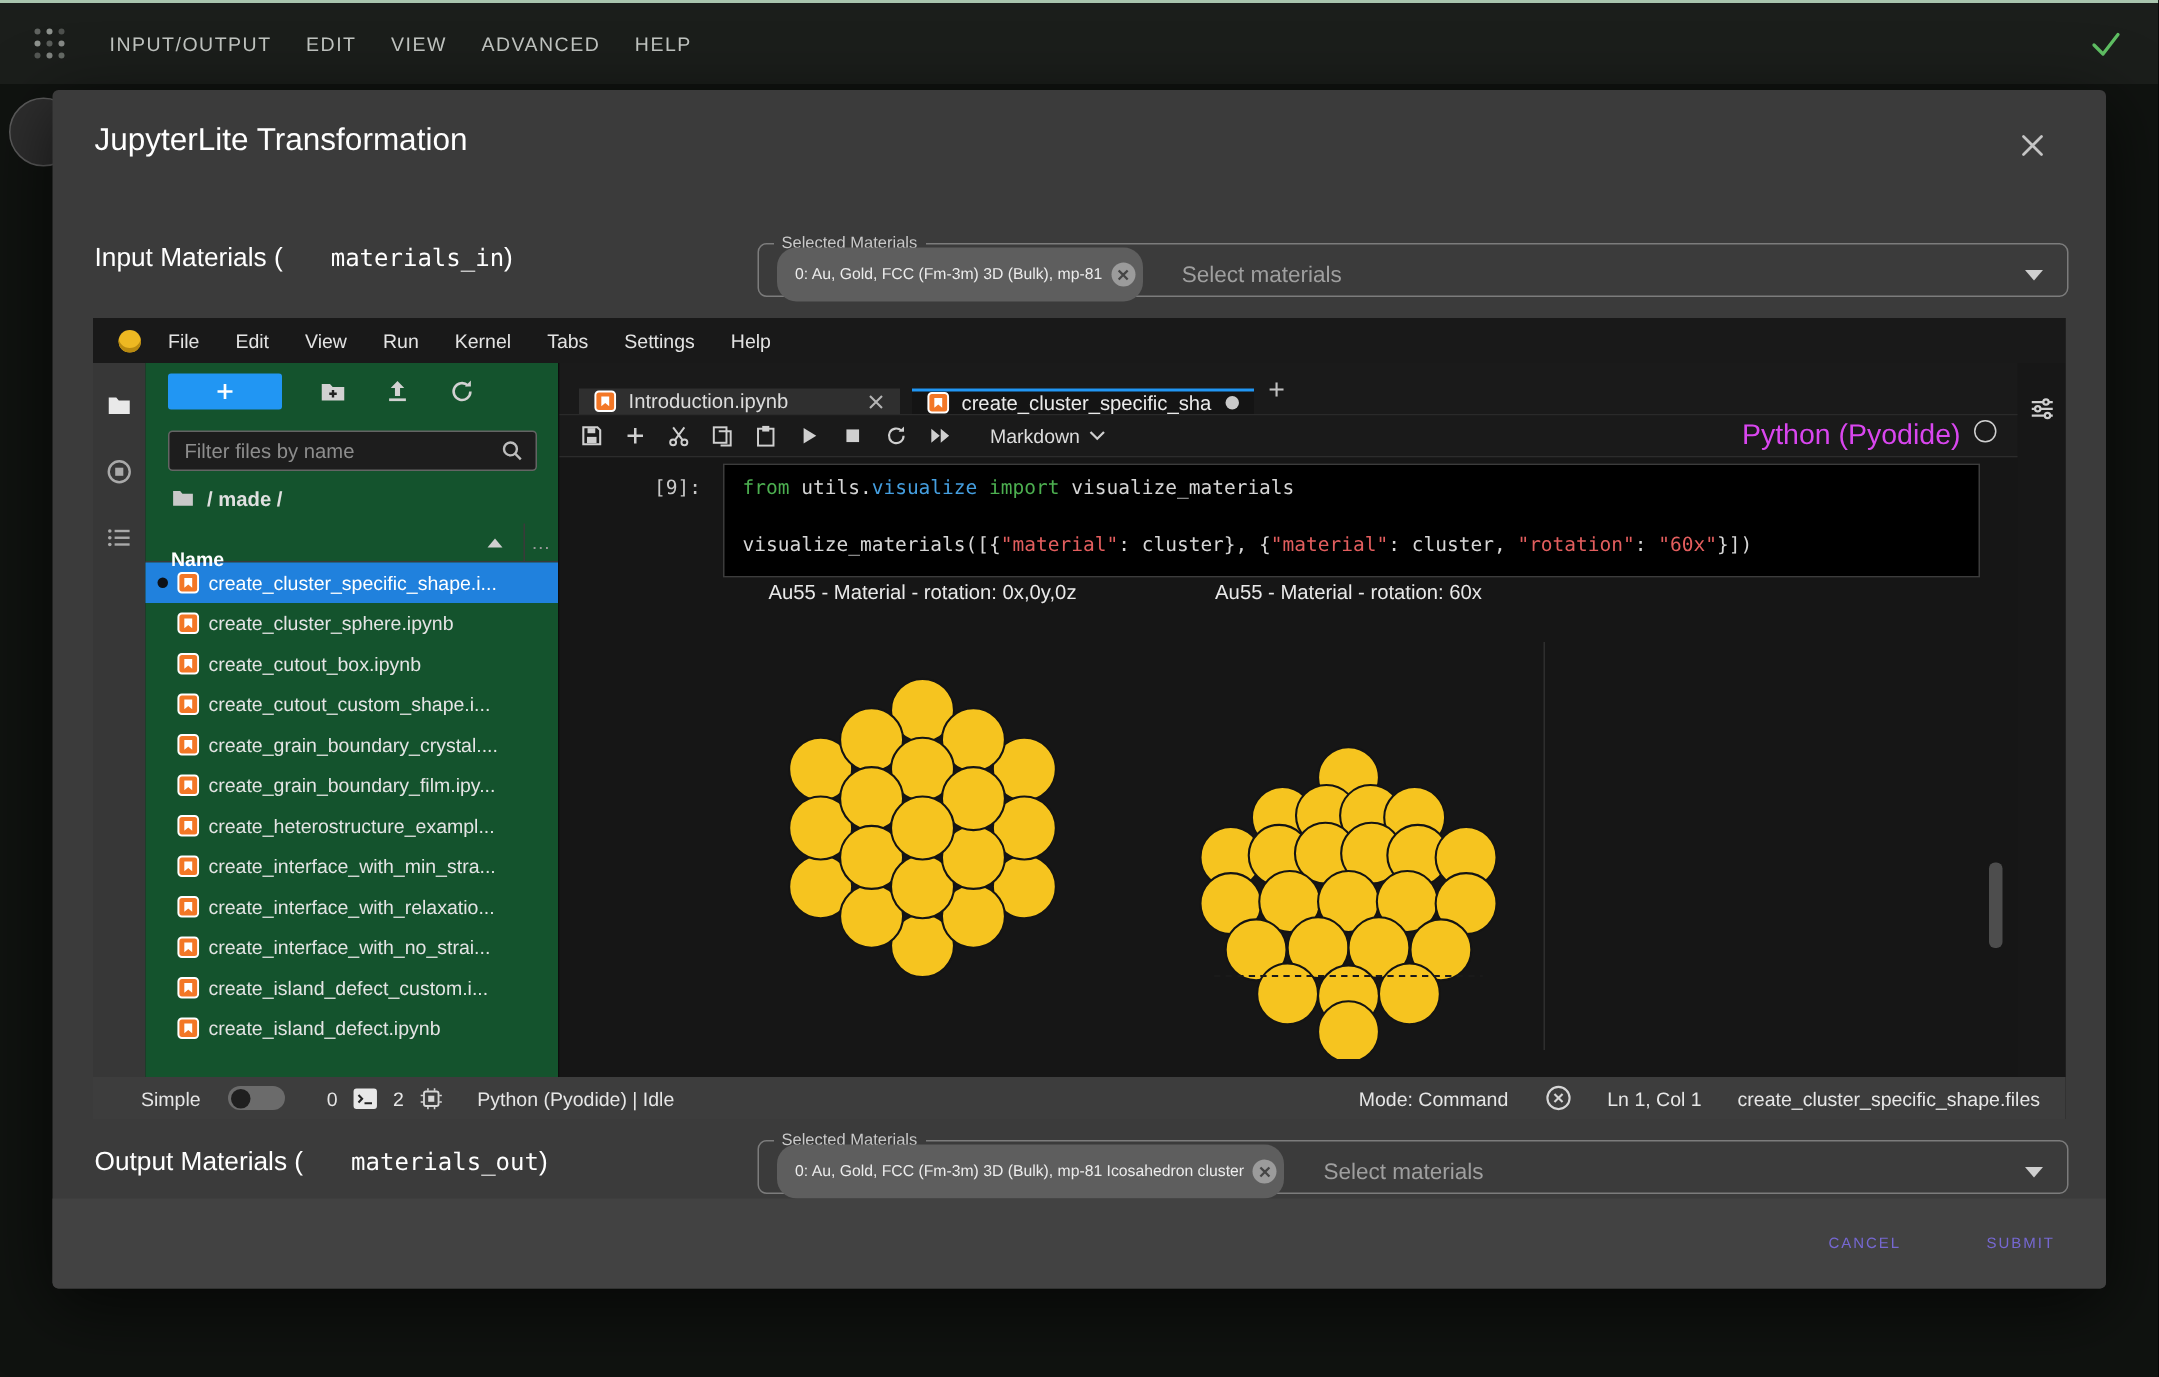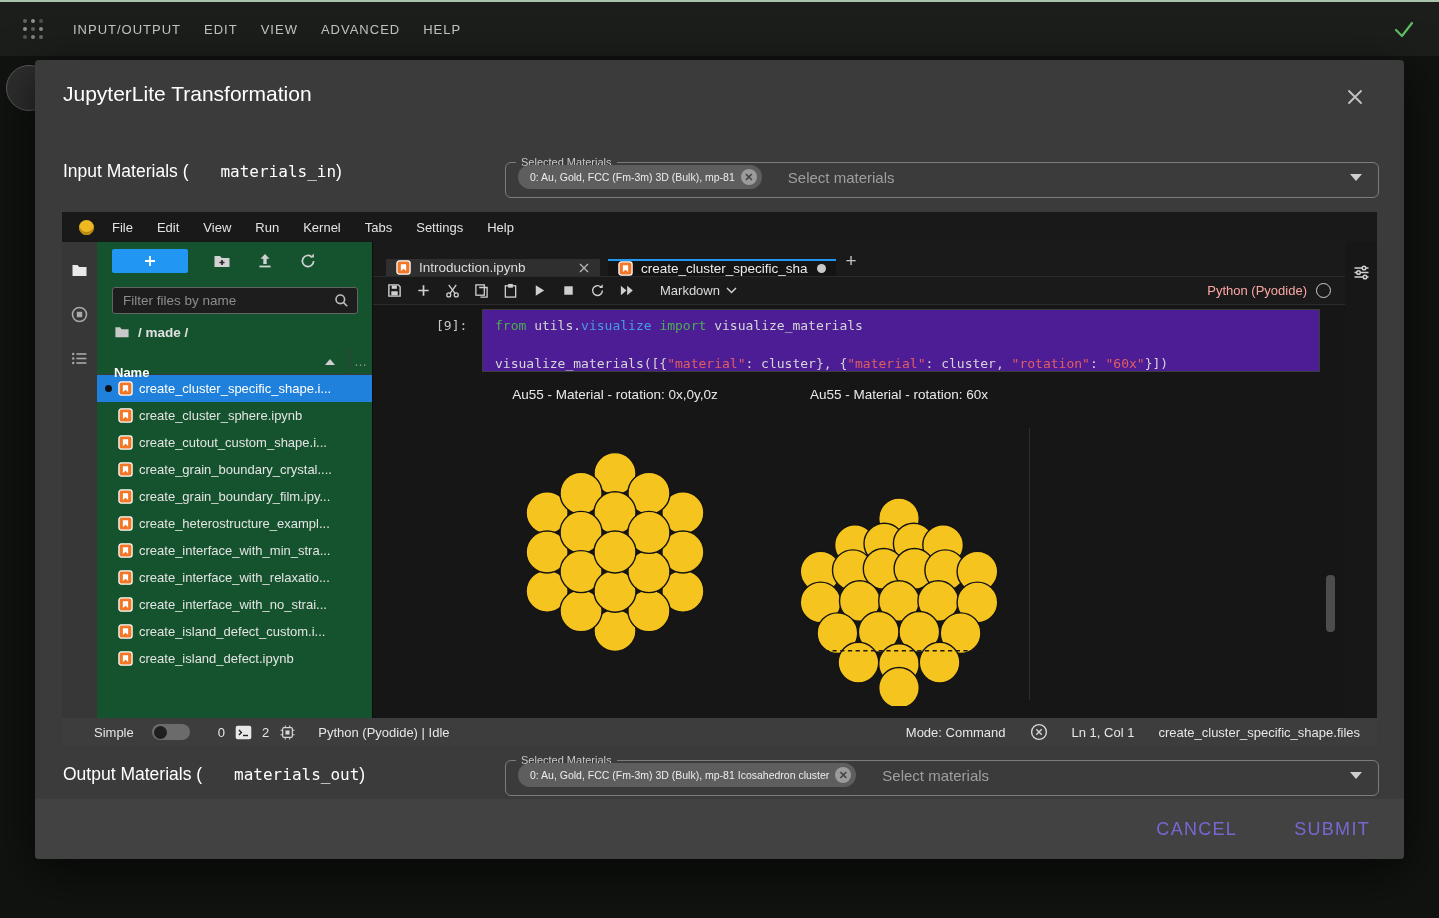--- a/index.html
+++ b/index.html
@@ -22,32 +22,32 @@
   .dlg-title{position:absolute;left:28px;top:22px;font-size:21px;font-weight:400;color:#fff;margin:0;}
   .dlg-close{position:absolute;right:40px;top:28px;width:18px;height:18px;color:#c4c4c4;}
   .mat-label{position:absolute;left:28px;color:#fff;font-size:17.5px;}
   .mat-label code{font-family:"DejaVu Sans Mono",monospace;font-size:16px;color:#fff;margin-left:32px;}
   .lbl-in{top:101px;} .lbl-out{top:704px;}
   .msel{position:absolute;left:470px;width:872px;height:40px;margin:0;border:1px solid #7c7c7c;
         border-radius:6px;padding:0;}
   .msel-in{top:96px;} .msel-out{top:694px;}
   .msel legend{margin-left:10px;padding:0 5px;font-size:11px;color:#c9c9c9;}
   .msel-row{display:flex;align-items:center;padding:0 16px 7px 12px;margin-top:-3px;}
-  .chip{display:inline-flex;align-items:center;gap:6px;height:24px;background:#5e5e5e;
+  .chip{display:inline-flex;align-items:center;gap:6px;height:36px;background:#5e5e5e;
         border-radius:13px;padding:0 5px 0 12px;color:#ececec;font-size:10.5px;white-space:nowrap;}
   .chip-x{width:16px;height:16px;border-radius:50%;background:#9b9b9b;color:#454545;font-size:11px;
           font-weight:bold;display:flex;align-items:center;justify-content:center;flex:none;}
   .msel-ph{margin-left:26px;color:#9f9f9f;font-size:15px;}
   .caret-dn{margin-left:auto;width:0;height:0;border-left:6px solid transparent;
             border-right:6px solid transparent;border-top:7px solid #cfcfcf;}
   
   .dlg-footer{position:absolute;left:0;top:739px;width:100%;height:60px;background:#424242;
               border-radius:0 0 4px 4px;display:flex;align-items:center;justify-content:flex-end;
               gap:45px;padding-right:28px;box-sizing:border-box;}
-  .txt-btn{font-size:18px;letter-spacing:1.3px;color:#7668d2;background:none;border:none;
+  .txt-btn{font-size:10px;letter-spacing:1.3px;color:#7668d2;background:none;border:none;
            font-family:inherit;}
   
   .jlab{position:absolute;left:27px;top:152px;width:1315px;height:534px;background:#161616;}
   .jmenubar{position:absolute;top:0;left:0;right:0;height:30px;background:#191919;
             display:flex;align-items:center;padding-left:10px;}
   .jlogo{width:15px;height:15px;border-radius:50%;background:#edb822;margin:0 6px 0 7px;flex:none;
          box-shadow:inset 0 -3px 0 #b98a10;}
   .jmenu-item{font-size:13px;color:#e3e3e3;padding:0 12px;}
   .jbody{position:absolute;top:30px;bottom:28px;left:0;right:0;display:flex;}
   
@@ -96,26 +96,26 @@
   .tab-active{background:#141414;border-top:2px solid #2196f3;color:#ebebeb;width:228px;margin-left:8px;}
   .tab-active .tlabel{flex:1;overflow:hidden;white-space:nowrap;max-width:168px;}
   .tab-x{color:#b5b5b5;width:12px;height:12px;}
   .dirty-dot{width:9px;height:9px;border-radius:50%;background:#c9c9c9;flex:none;}
   .tab-add{width:30px;height:30px;display:flex;align-items:center;justify-content:center;
            color:#c0c0c0;font-size:19px;}
   .ntoolbar{height:28px;background:#1a1a1a;border-bottom:1px solid #2c2c2c;display:flex;
             align-items:center;padding:0 14px 0 14px;gap:14px;color:#cfcfcf;box-sizing:border-box;}
   .nt-ic{width:15px;height:15px;flex:none;}
   .celltype{display:flex;align-items:center;gap:6px;font-size:13px;color:#dcdcdc;margin-left:12px;}
-  .kernelpick{margin-left:auto;display:flex;gap:9px;font-size:13px;color:#fca5a5;}
+  .kernelpick{margin-left:auto;display:flex;gap:9px;font-size:19px;color:#d946ef;}
   .kcircle{width:13px;height:13px;border-radius:50%;border:1.5px solid #cfcfcf;}
   .ncontent{flex:1;position:relative;background:#161616;}
   .prompt{position:absolute;left:63px;top:13px;font-family:"DejaVu Sans Mono",monospace;
           font-size:13px;color:#c8c8c8;}
-  .cell{position:absolute;top:4px;left:109px;right:25px;height:63px;background:#4c1d95;
+  .cell{position:absolute;top:4px;left:109px;right:25px;height:76px;background:#000000;
         border:1px solid #3c3c3c;box-sizing:border-box;}
   .code{padding:6px 12px;font-family:"DejaVu Sans Mono",monospace;font-size:13px;color:#d6d6d6;}
   .cline{height:19px;line-height:19px;white-space:pre;}
   .tok-kw{color:#4caf50;} .tok-prop{color:#459fe0;} .tok-str{color:#e35e5e;}
   .outputs{position:absolute;top:75px;left:0;right:25px;bottom:4px;}
   .out-title{position:absolute;top:7px;font-size:13.5px;color:#e9e9e9;width:300px;text-align:center;}
   .out-div{position:absolute;left:656px;top:48px;height:272px;width:1px;background:#2e2e2e;}
   .cluster-svg{position:absolute;}
   .nscroll{position:absolute;right:10px;top:270px;width:9px;height:57px;border-radius:4px;
            background:#4d4d4d;}
@@ -280,20 +280,30 @@
               </div>
               <div class="frow">
                 <span class="fdot empty"></span>
                 <span class="fico">
                   <svg width="15" height="15" viewBox="0 0 16 16">
                     <rect x="1" y="1" width="14" height="14" rx="2.5" fill="#f37726" stroke="#fff" stroke-width="1.4"></rect>
                     <path d="M5.2 4.6h5.6v7L8 9.3l-2.8 2.3z" fill="#fff"></path>
                   </svg>
                 </span>
                 <span class="fname">create_cluster_sphere.ipynb</span>
+              </div>
+              <div class="frow">
+                <span class="fdot empty"></span>
+                <span class="fico">
+                  <svg width="15" height="15" viewBox="0 0 16 16">
+                    <rect x="1" y="1" width="14" height="14" rx="2.5" fill="#f37726" stroke="#fff" stroke-width="1.4"></rect>
+                    <path d="M5.2 4.6h5.6v7L8 9.3l-2.8 2.3z" fill="#fff"></path>
+                  </svg>
+                </span>
+                <span class="fname">create_cutout_box.ipynb</span>
               </div>
               <div class="frow">
                 <span class="fdot empty"></span>
                 <span class="fico">
                   <svg width="15" height="15" viewBox="0 0 16 16">
                     <rect x="1" y="1" width="14" height="14" rx="2.5" fill="#f37726" stroke="#fff" stroke-width="1.4"></rect>
                     <path d="M5.2 4.6h5.6v7L8 9.3l-2.8 2.3z" fill="#fff"></path>
                   </svg>
                 </span>
                 <span class="fname">create_cutout_custom_shape.i...</span>

